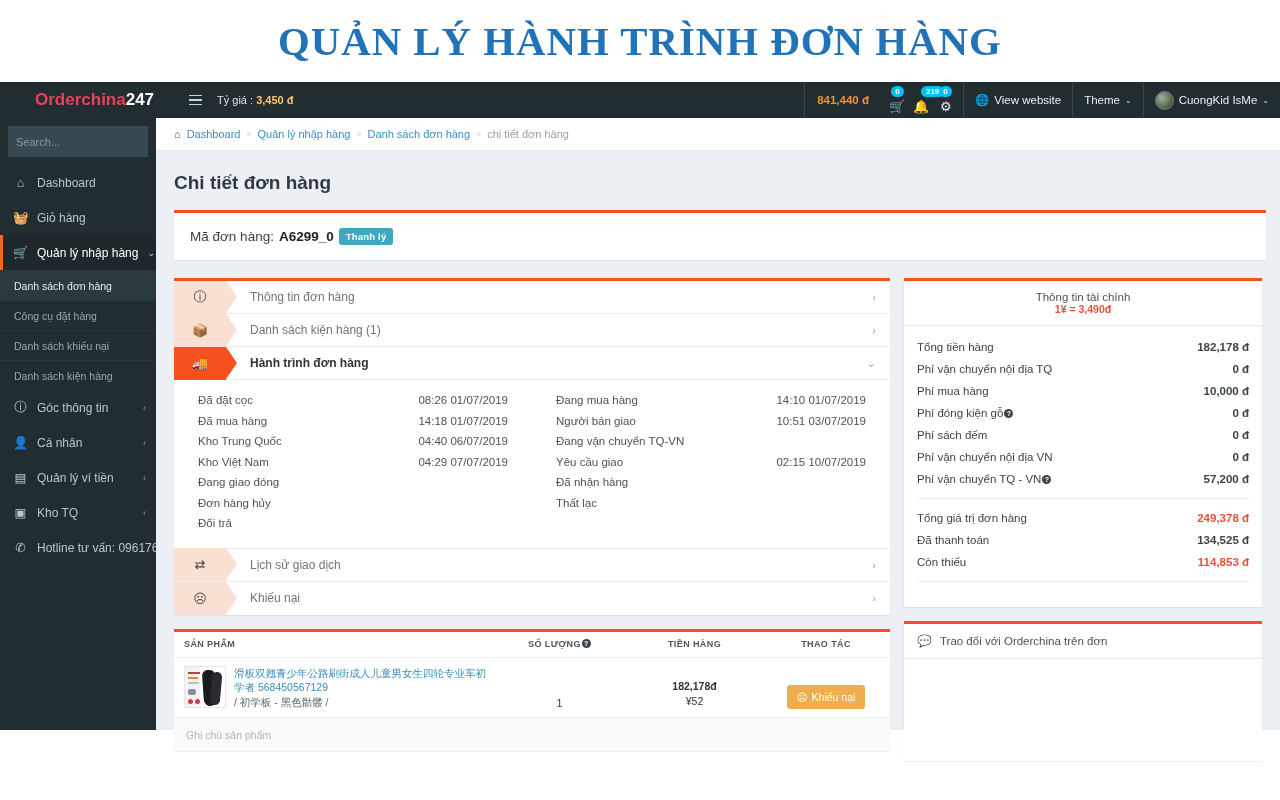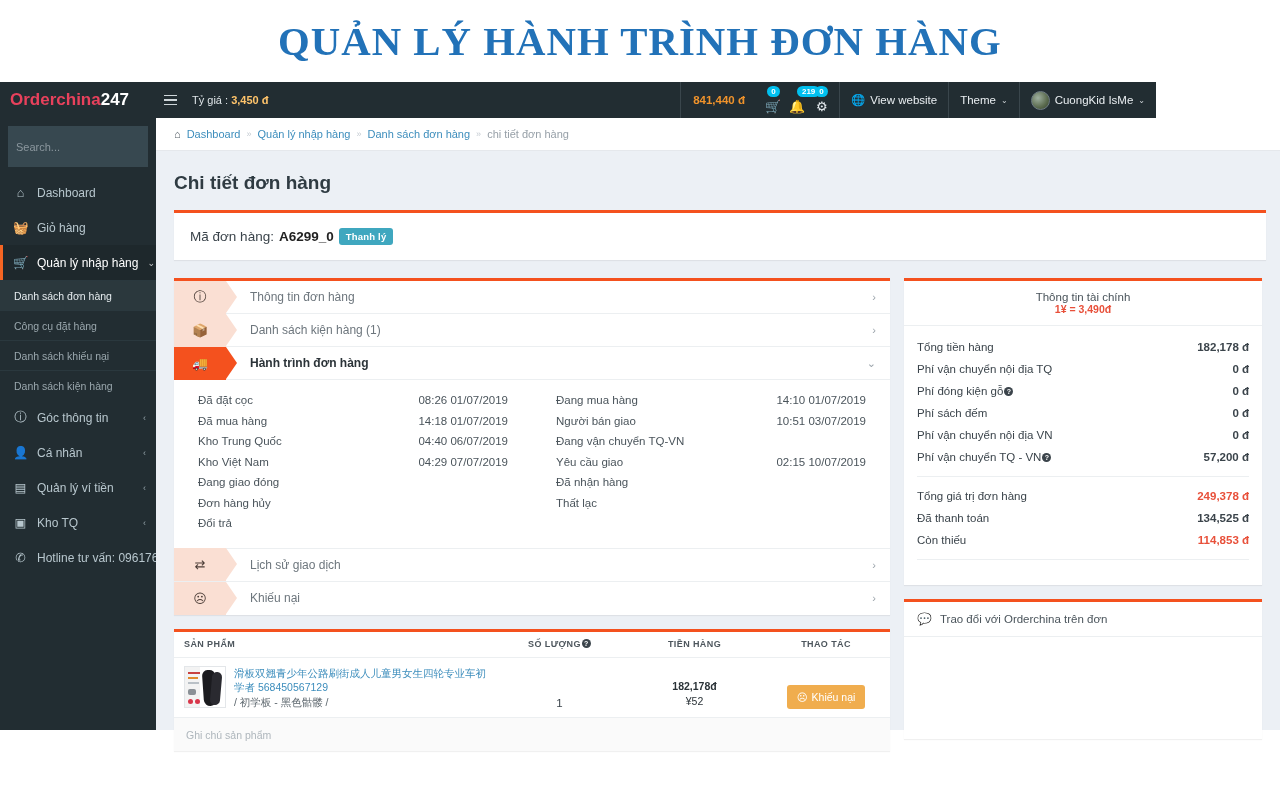--- a/index.html
+++ b/index.html
@@ -21,25 +21,26 @@
     font-weight: bold;
     font-size: 40px;
     letter-spacing: 1px;
     color: #2272b8;
     text-transform: uppercase;
     transform: scaleX(1.02);
   }
 
   
   .topbar {
-    height: 36px; width: 1156px;
+    height: 36px; width: 1280px;
     background: #222d32;
     display: flex; align-items: center;
     color: #fff; font-size: 12px;
     position: relative;
+    padding-left: 25px;
   }
   .brand {
     width: 156px; padding-left: 10px;
     font-size: 17px; font-weight: bold;
     white-space: nowrap;
   }
   .brand .b1 { color: #e8415c; }
   .brand .b2 { color: #ffffff; }
   .hamburger {
     width: 28px; display: flex; flex-direction: column;
@@ -77,21 +78,21 @@
     border: 1px solid #6f7d84; flex: none;
   }
   .caret { font-size: 8px; opacity: .85; }
 
   
   .shell { display: flex; width: 1280px; height: 648px; }
 
   
   .sidebar { width: 156px; background: #222d32; flex: none; height: 612px; }
   .search-box {
-    margin: 8px; height: 41px; background: #374850;
+    margin: 8px; height: 31px; background: #374850;
     display: flex; align-items: center; position: relative;
   }
   .search-box input {
     flex: 1; background: transparent; border: 0; outline: 0;
     color: #a9b3b9; font-size: 11px; padding: 0 8px;
     font-family: "Liberation Sans", sans-serif;
   }
   .search-box input::placeholder { color: #8b979e; }
   .search-btn {
     width: 28px; height: 25px; background: transparent; border: 0;
@@ -569,20 +570,24 @@
           <div class="fin-body">
             <div class="fin-row">
               <span class="fk">Tổng tiền hàng</span>
               <span class="fv">182,178 đ</span>
             </div>
             <div class="fin-row">
               <span class="fk">Phí vận chuyển nội địa TQ</span>
               <span class="fv">0 đ</span>
             </div>
             <div class="fin-row">
+              <span class="fk">Phí mua hàng</span>
+              <span class="fv">10,000 đ</span>
+            </div>
+            <div class="fin-row">
               <span class="fk">
                 <span>Phí đóng kiện gỗ</span><span class="help-ico">?</span>
               </span>
               <span class="fv">0 đ</span>
             </div>
             <div class="fin-row">
               <span class="fk">Phí sách đếm</span>
               <span class="fv">0 đ</span>
             </div>
             <div class="fin-row">

